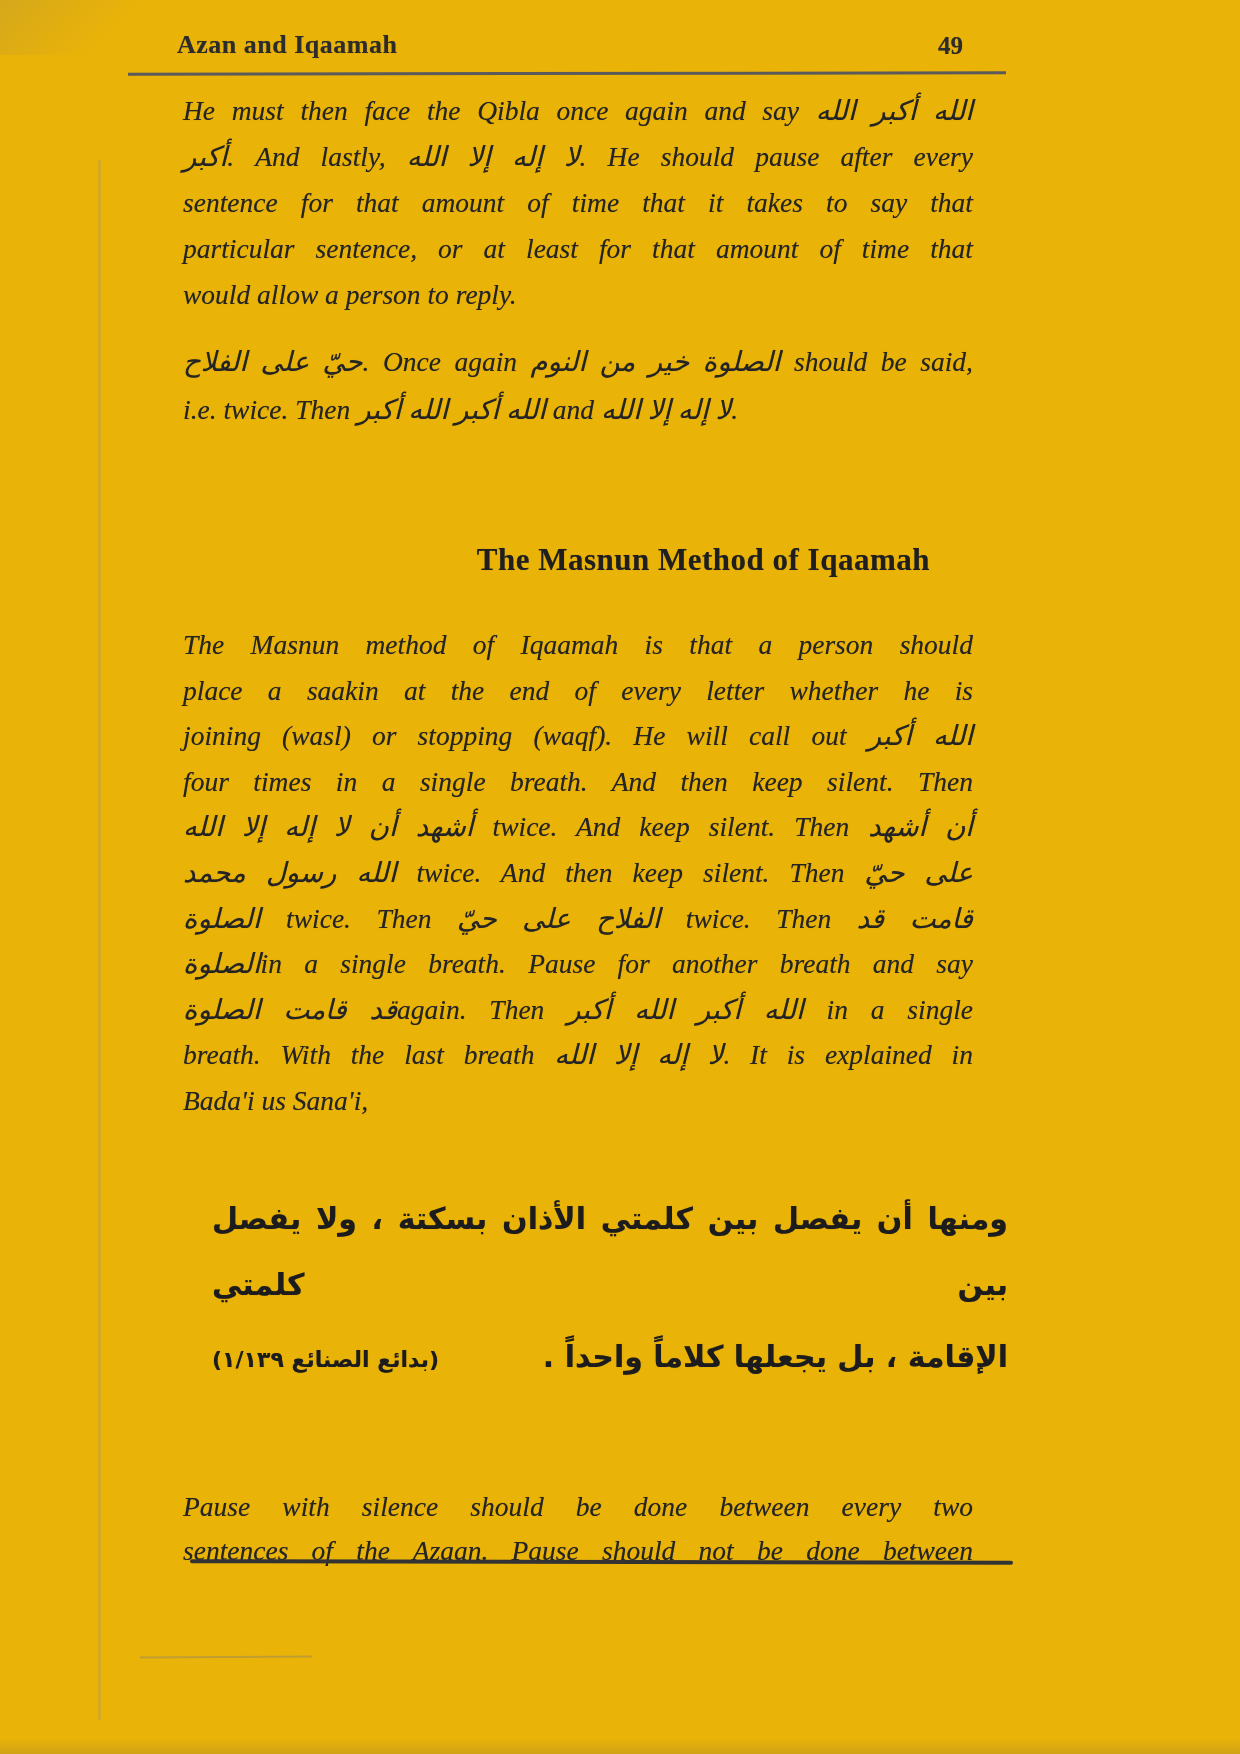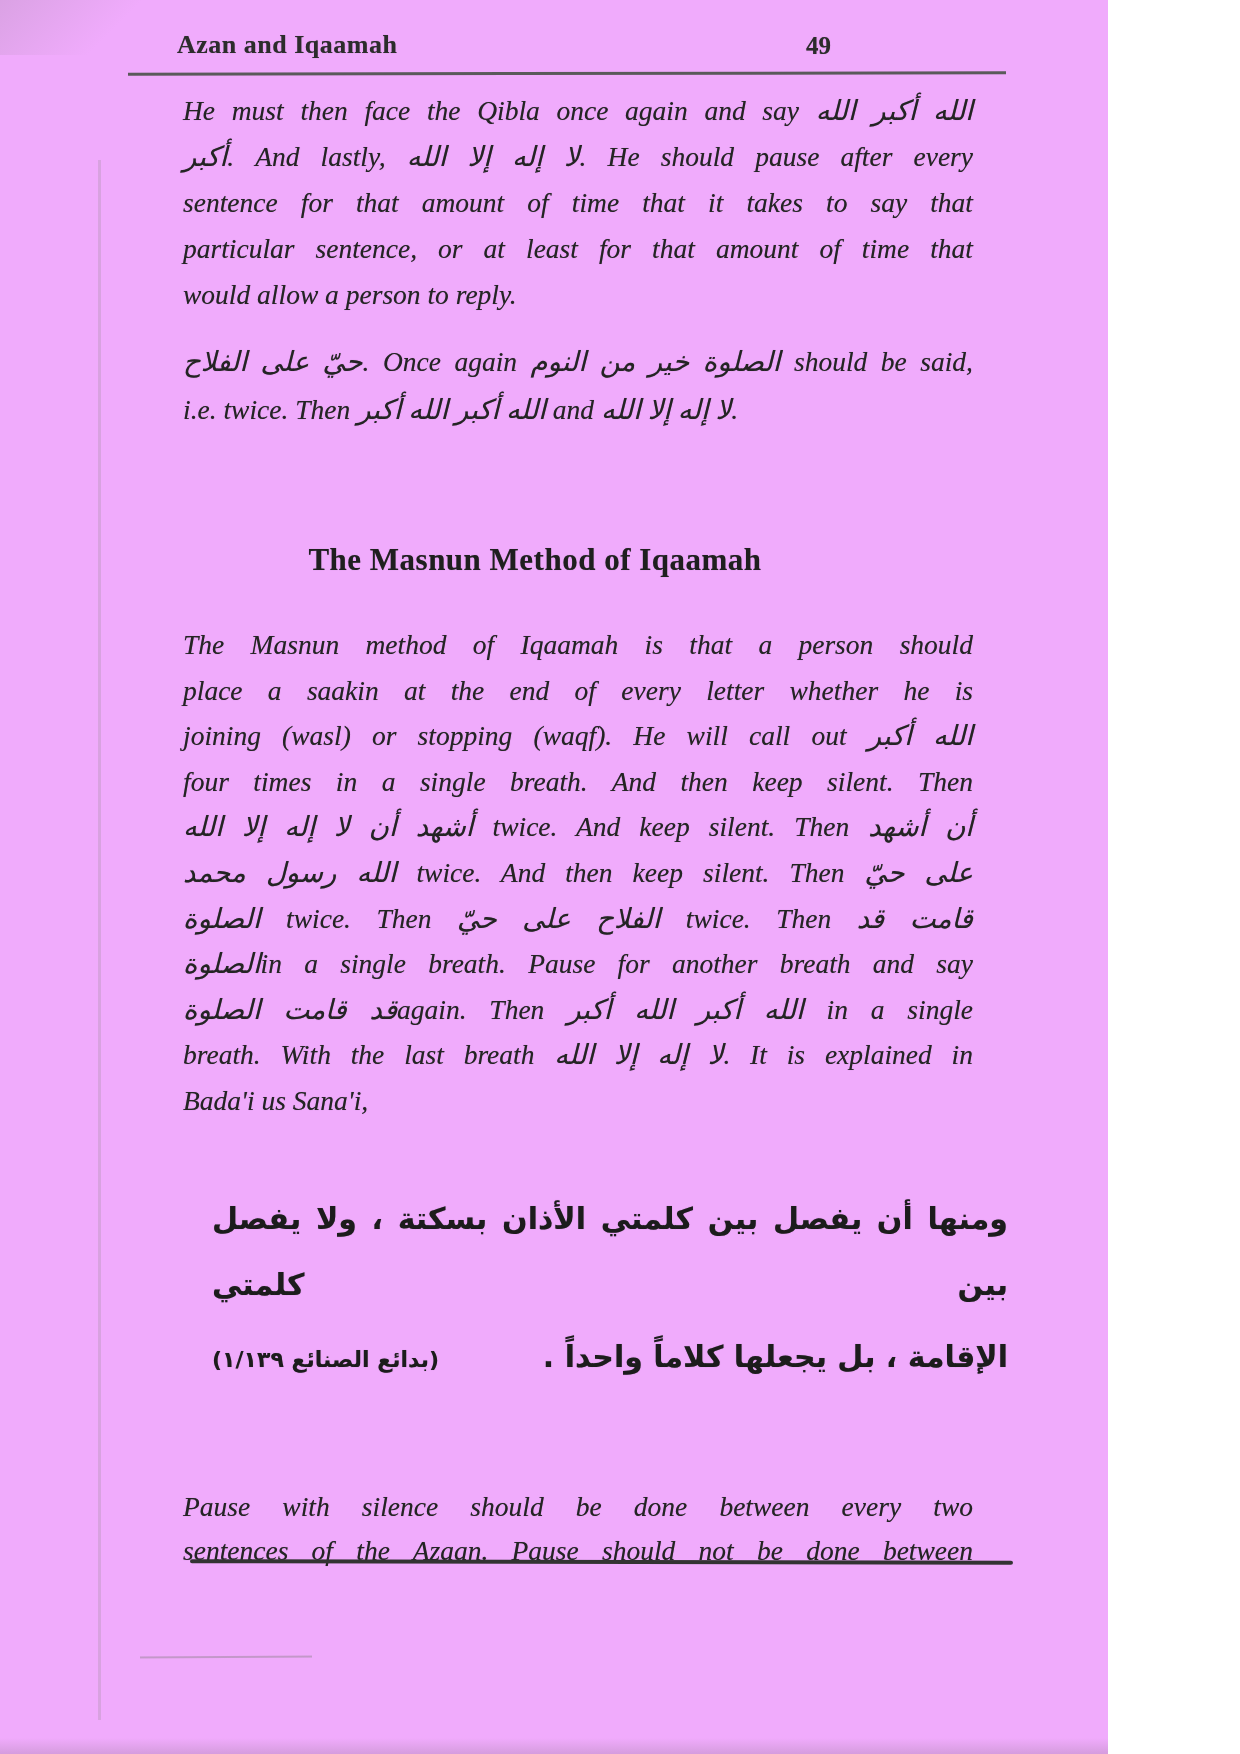--- a/index.html
+++ b/index.html
@@ -1,20 +1,20 @@
 <!DOCTYPE html>
 <html><head>
 <meta charset="utf-8">
 <style>
   html,body { margin:0; padding:0; background:#ffffff; }
   .page {
     position: relative;
-    width: 1108px;
+    width: 1240px;
     height: 1754px;
-    background: #f0abfc;
+    background: #eab308;
     overflow: hidden;
     font-family: "Liberation Serif", "DejaVu Serif", serif;
     color: #242424;
   }
   
   .page * { text-shadow: 0 0 0.7px rgba(40,40,40,0.45); }
 
   .header-title {
     position: absolute; left: 177px; top: 30px;
     font-size: 26px; font-weight: bold; letter-spacing: 0.5px;
@@ -38,21 +38,21 @@
   .line { text-align: justify; text-align-last: justify; }
   .line.end { text-align: right; text-align-last: left; }
 
   .para-1 { top: 88px; }
   .para-2 { top: 338px; line-height: 48px; }
   .para-3 { top: 622px; line-height: 45.6px; }
   .para-4 { top: 1478px; line-height: 44px; margin-top: 7px; }
 
   .section-heading {
     position: absolute; left: 140px; width: 790px; top: 542px;
-    font-size: 31px; font-weight: bold; text-align: center;
+    font-size: 31px; font-weight: bold; text-align: right;
     letter-spacing: 0.5px; color: #1f1f1f;
   }
 
   .arabic-quote {
     position: absolute; left: 170px; width: 796px; top: 1186px;
     direction: rtl;
     font-family: "DejaVu Sans", sans-serif;
     font-size: 30px; font-weight: bold; line-height: 66px;
     color: #1c1c1c;
     margin-left: 42px;

